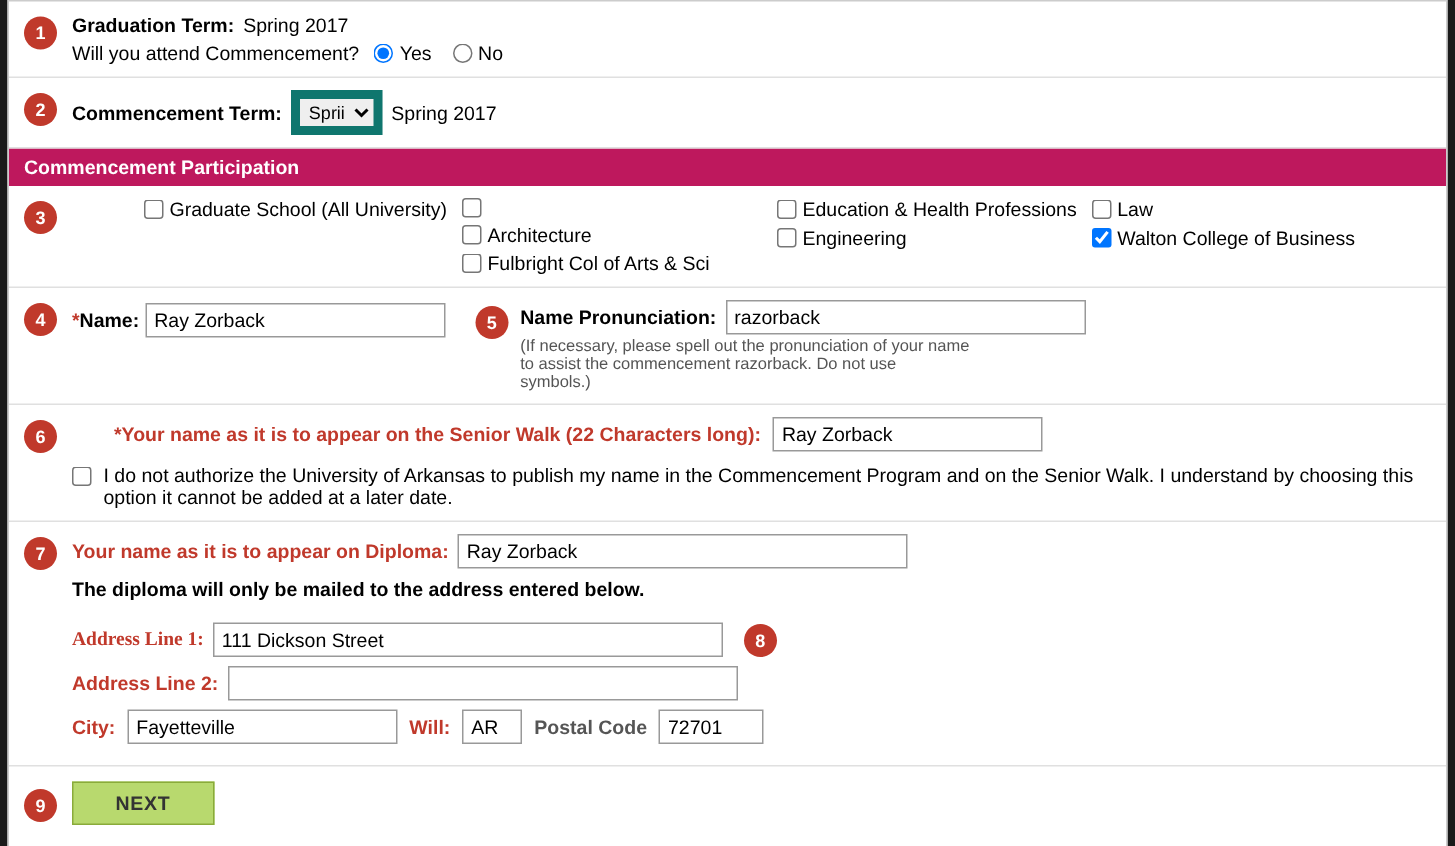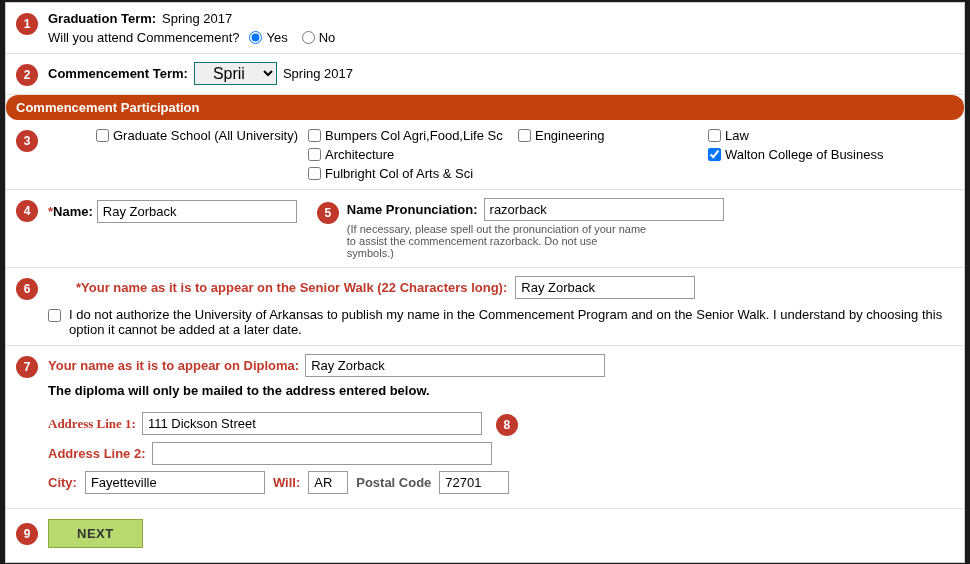--- a/index.html
+++ b/index.html
@@ -66,31 +66,30 @@
       display: flex;
       align-items: center;
       gap: 4px;
     }
     .commencement-term-row {
       display: flex;
       align-items: center;
       gap: 6px;
     }
     select.term-select {
-      font-size: 16px;
-      padding: 1px 14px;
-      border: 1px solid #0f766e;
+      font-size: 12px;
+      padding: 1px 2px;
+      border: 6px solid #0f766e;
     }
     .section-header {
-      background: #c2410c;
+      background: #be185d;
       color: #fff;
       padding: 5px 10px;
       font-weight: bold;
       font-size: 13px;
-      border-radius: 12px;
     }
     .checkboxes-grid {
       display: flex;
       align-items: flex-start;
       gap: 10px;
       flex-wrap: wrap;
     }
     .checkbox-item {
       display: flex;
       align-items: center;
@@ -305,32 +304,35 @@
       <div class="checkboxes-grid">
         <div class="col1">
           <label class="checkbox-item">
             <input type="checkbox" style="">
             <span>Graduate School (All University)</span>
           </label>
         </div>
         <div class="col2">
           <label class="checkbox-item">
             <input type="checkbox" style="">
-            <span>Bumpers Col Agri,Food,Life Sc</span>
           </label>
           <label class="checkbox-item">
             <input type="checkbox" style="">
             <span>Architecture</span>
           </label>
           <label class="checkbox-item">
             <input type="checkbox" style="">
             <span>Fulbright Col of Arts &amp; Sci</span>
           </label>
         </div>
         <div class="col3">
+          <label class="checkbox-item">
+            <input type="checkbox" style="">
+            <span>Education &amp; Health Professions</span>
+          </label>
           <label class="checkbox-item">
             <input type="checkbox" style="">
             <span>Engineering</span>
           </label>
         </div>
         <div class="col4">
           <label class="checkbox-item">
             <input type="checkbox" style="">
             <span>Law</span>
           </label>

